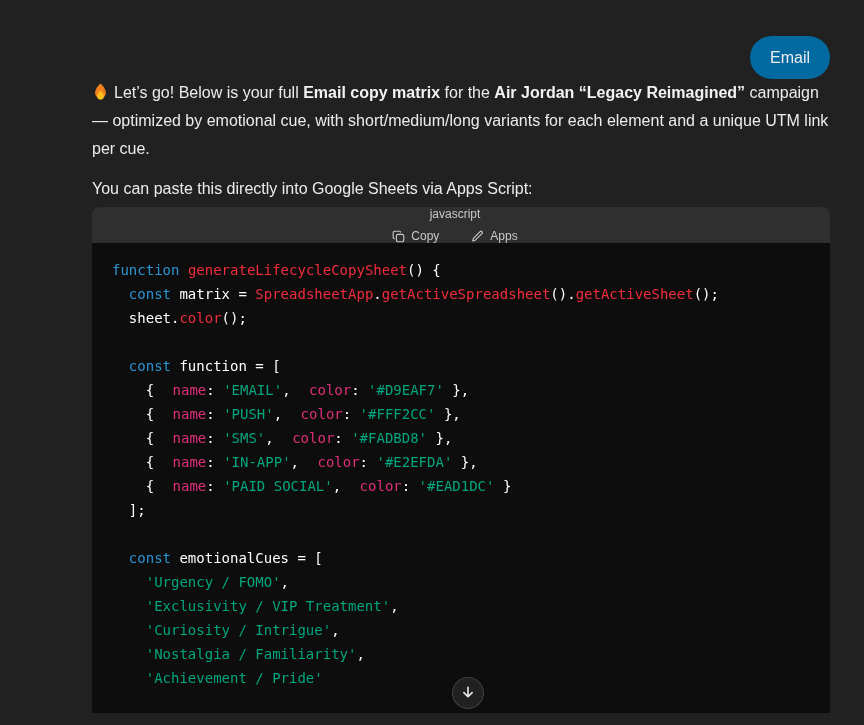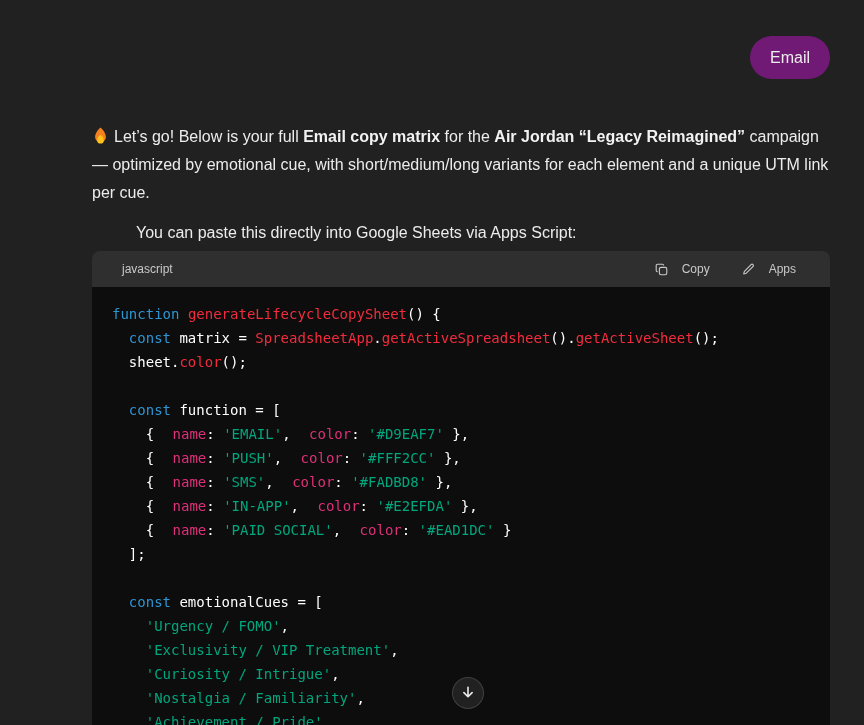--- a/index.html
+++ b/index.html
@@ -9,67 +9,68 @@
     overflow: hidden;
     font-family: "Liberation Sans", sans-serif;
     color: #ececec;
   }
   .page { position: relative; width: 864px; height: 725px; }
   .content { position: absolute; left: 92px; top: 0; width: 738px; }
 
   
   .user-row { display: flex; justify-content: flex-end; margin-top: 36px; }
   .user-bubble {
-    background: #701a75;
+    background: #0369a1;
     border-radius: 24px;
     padding: 10px 20px;
     font-size: 16px;
     line-height: 23px;
     color: #ececec;
   }
 
   
   .para {
     font-size: 16px;
     line-height: 28px;
     color: #ececec;
     font-weight: 400;
   }
   .para b { font-weight: 700; color: #f2f2f2; }
-  .para-1 { margin-top: 44px; }
-  .para-2 { margin-top: 12px; margin-left: 44px; }
+  .para-1 { }
+  .para-2 { margin-top: 12px; }
   .flame {
     display: inline-block;
     width: 17px; height: 17px;
     vertical-align: -2px;
     margin-right: 5px;
   }
 
   
   .codeblock {
     margin-top: 4px;
     border-radius: 8px 8px 0 0;
     overflow: hidden;
   }
   .code-header {
     height: 36px;
     background: #2f2f2f;
     display: flex;
     align-items: center;
     justify-content: space-between;
-    padding-left: 30px;
+    padding-left: 22px;
     padding-right: 34px;
+    flex-direction: column;
   }
   .code-lang {
     font-size: 12px;
     color: #c9c9c9;
   }
   .header-actions { display: flex; align-items: center; gap: 32px; }
   .hbtn {
-    display: flex; align-items: center; gap: 14px;
+    display: flex; align-items: center; gap: 6px;
     background: none; border: none; cursor: pointer;
     font-family: "Liberation Sans", sans-serif;
     font-size: 12px;
     color: #c9c9c9;
     padding: 0;
   }
   .hbtn svg { display: block; }
 
   .code-body {
     background: #0d0d0d;

